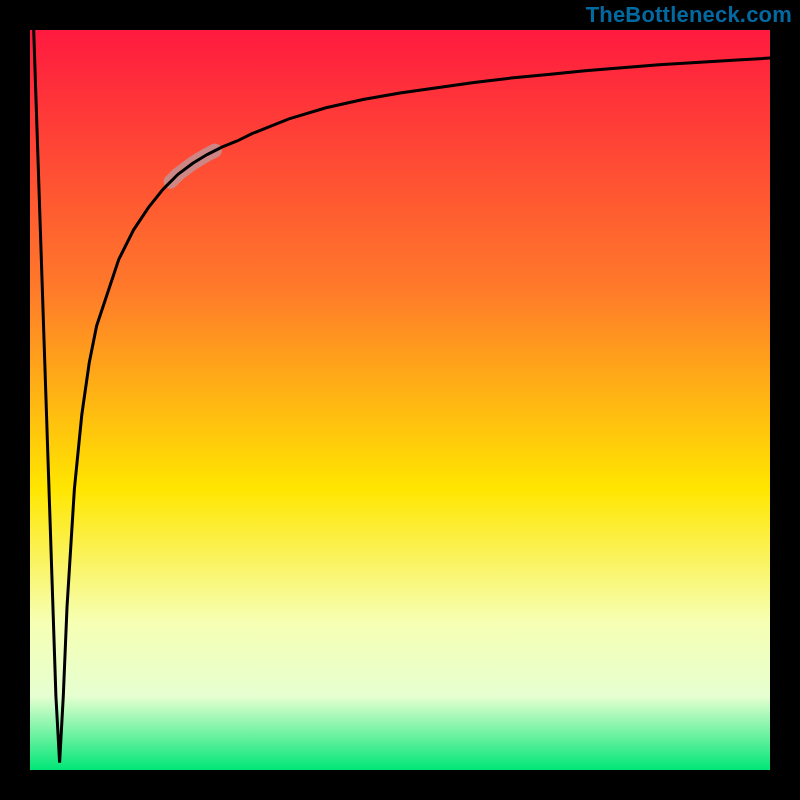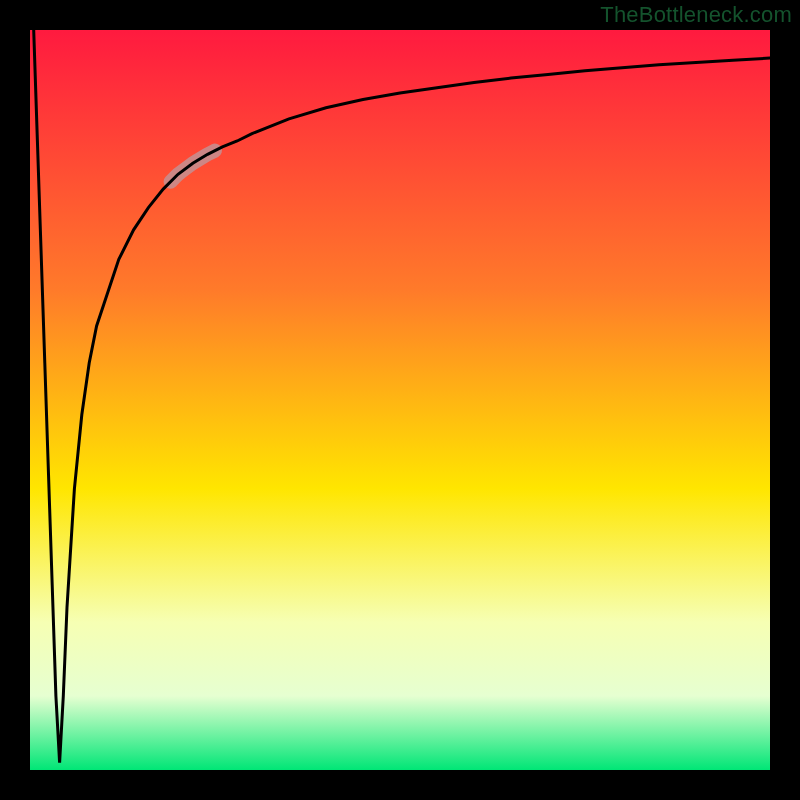--- a/index.html
+++ b/index.html
@@ -14,22 +14,22 @@
   .stage {
     position: relative;
     width: 800px;
     height: 800px;
   }
   .watermark {
     position: absolute;
     top: 2px;
     right: 8px;
     font-size: 22px;
-    color: #14532d;
-    font-weight: 400;
+    color: #0369a1;
+    font-weight: 700;
     letter-spacing: 0.2px;
     z-index: 10;
   }
   svg {
     display: block;
     position: absolute;
     top: 0;
     left: 0;
   }
 </style>

